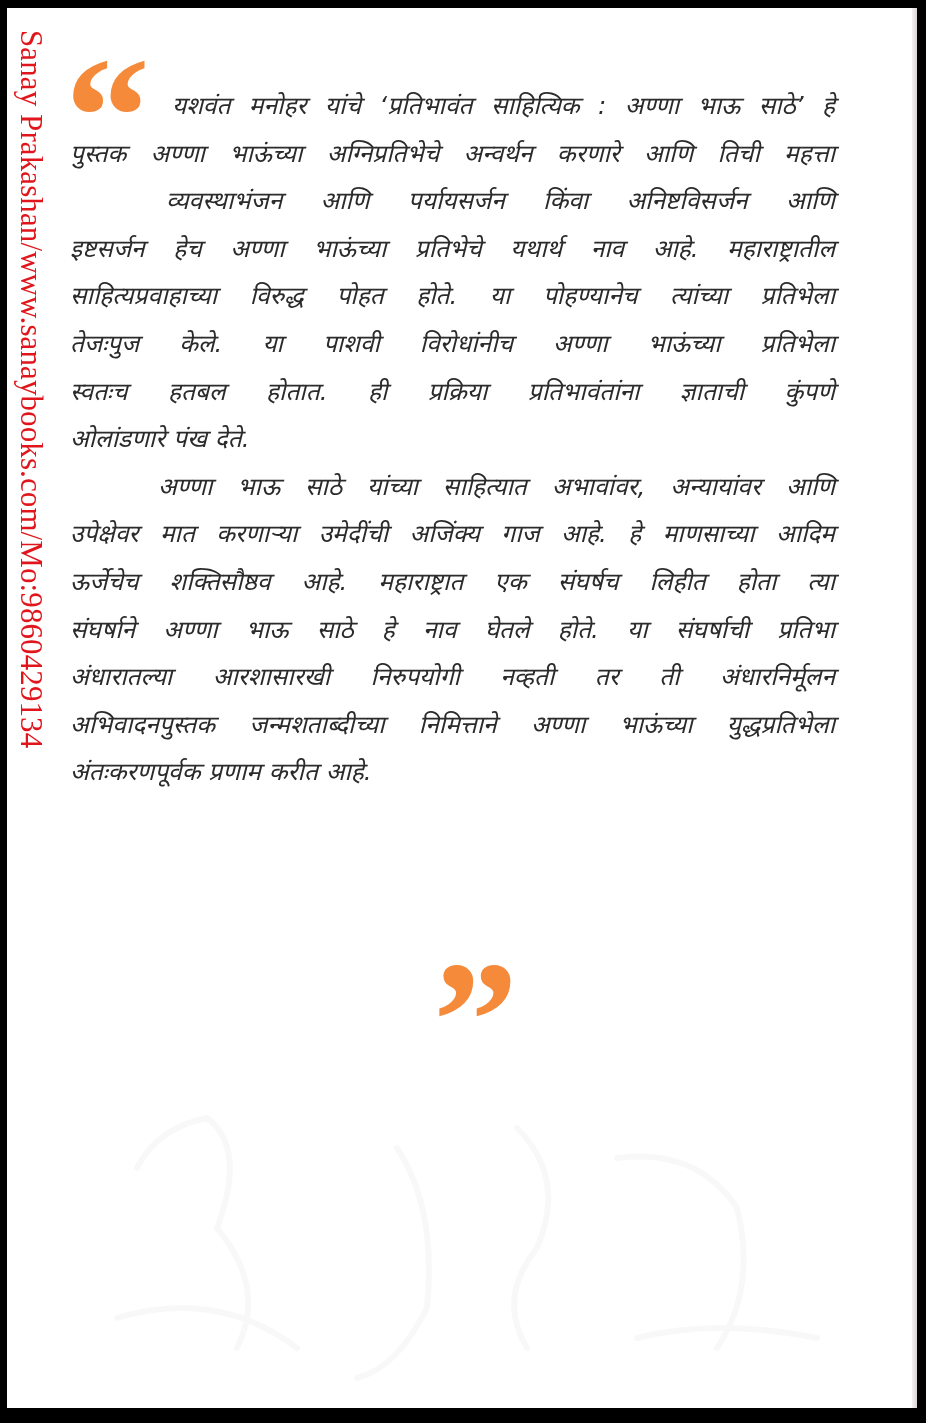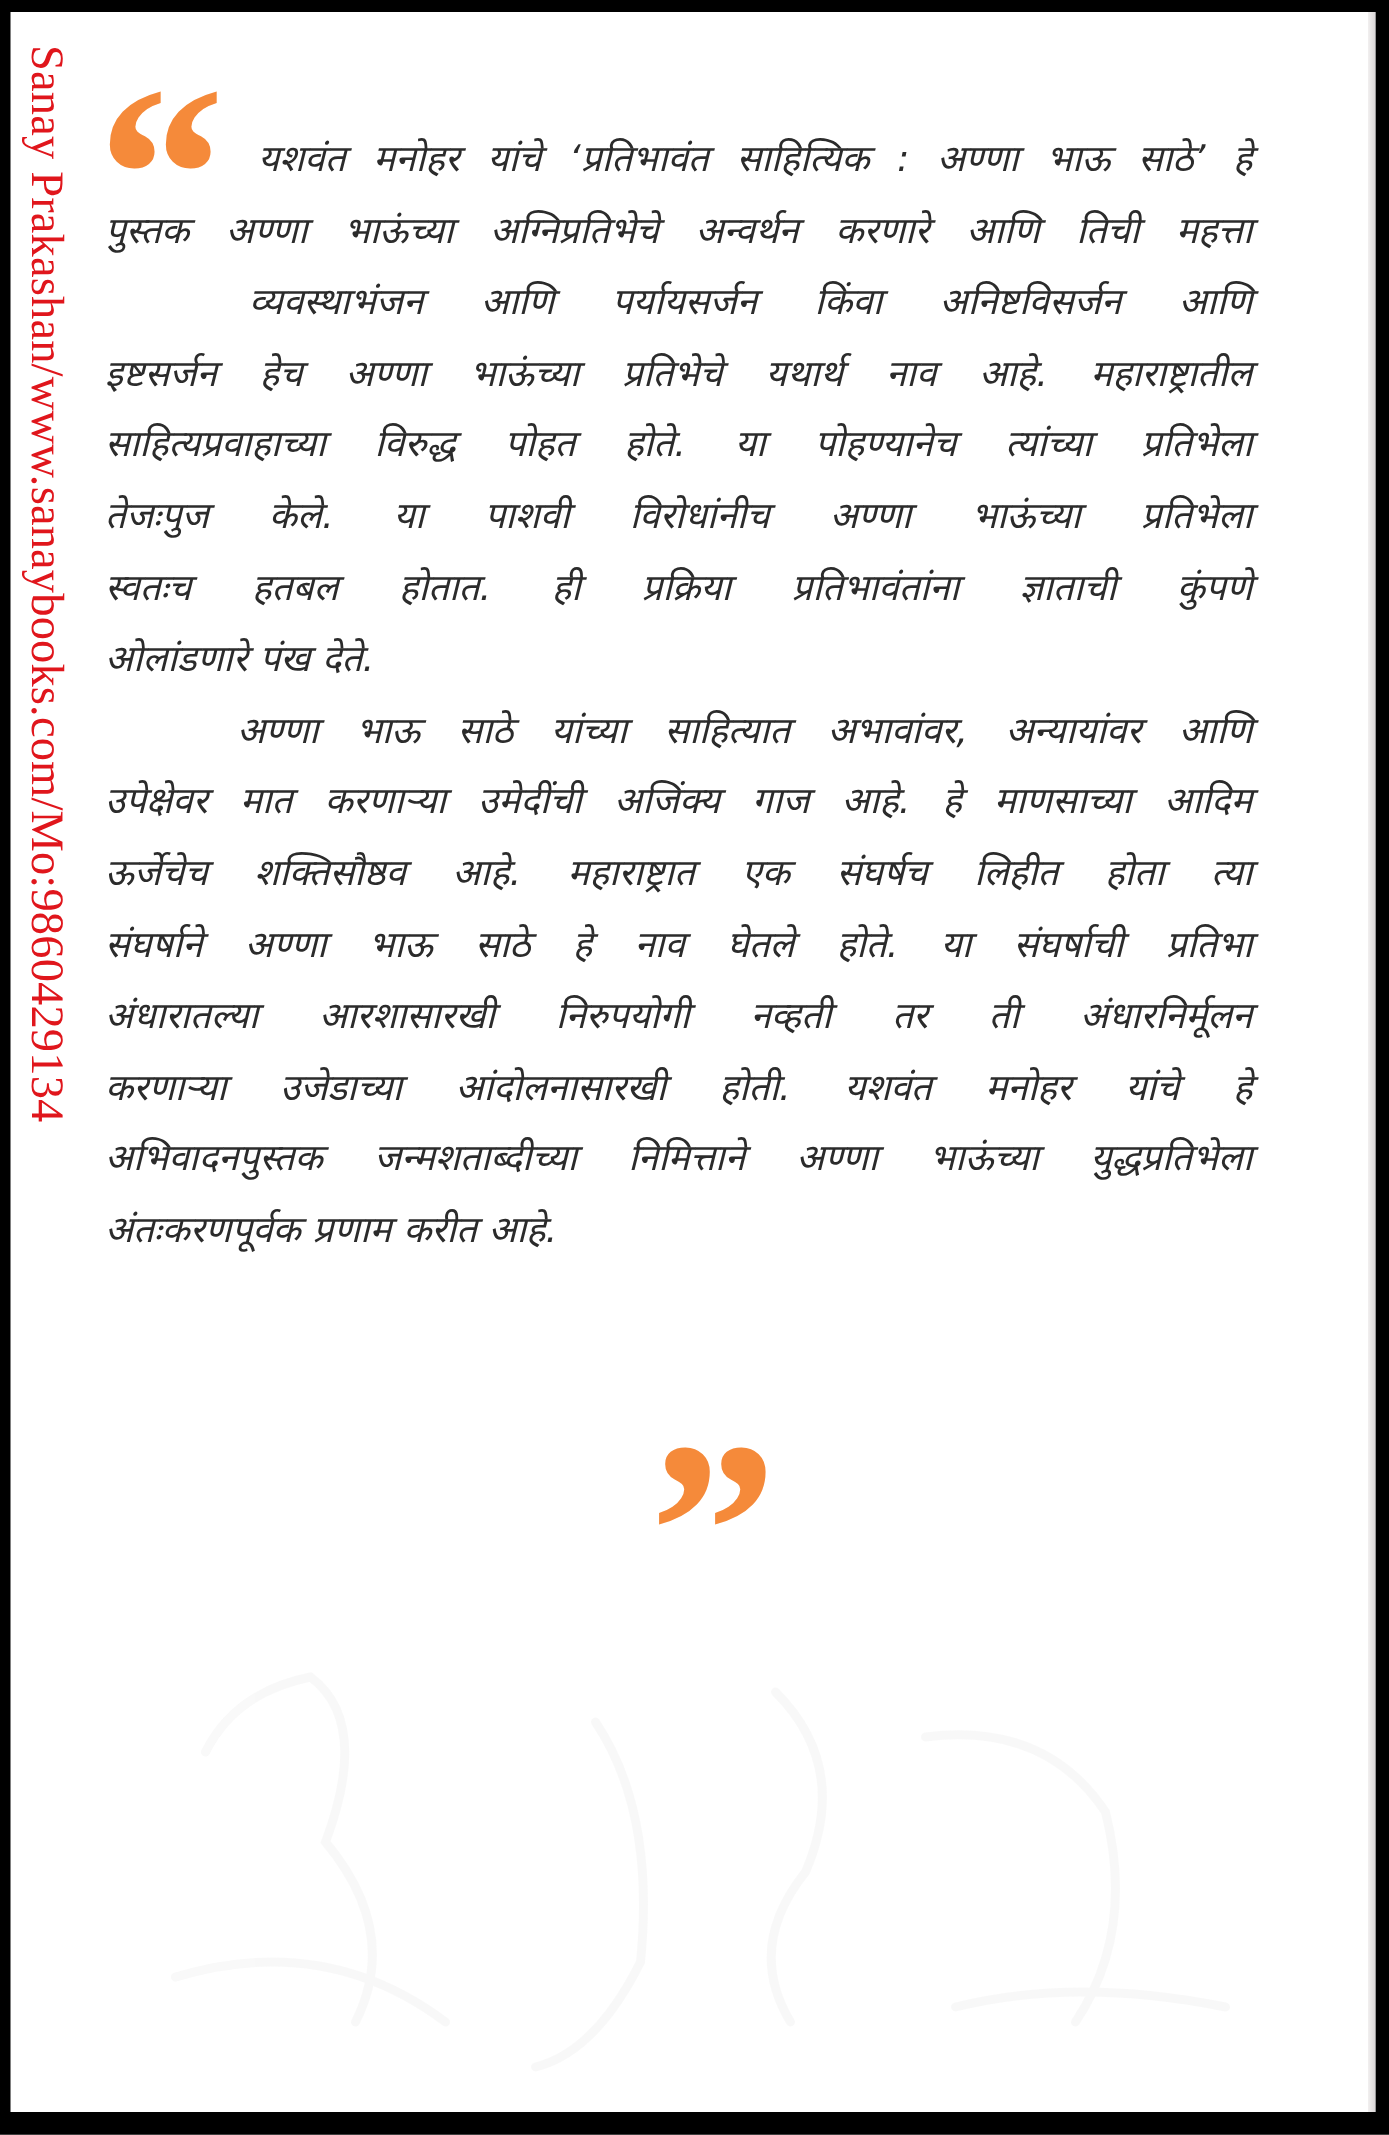--- a/index.html
+++ b/index.html
@@ -119,21 +119,20 @@
       <span class="line">स्वतःच हतबल होतात. ही प्रक्रिया प्रतिभावंतांना ज्ञाताची कुंपणे</span>
       <span class="line last">ओलांडणारे पंख देते.</span>
     </div>
 
     <div>
       <span class="line indent-2">अण्णा भाऊ साठे यांच्या साहित्यात अभावांवर, अन्यायांवर आणि</span>
       <span class="line">उपेक्षेवर मात करणाऱ्या उमेदींची अजिंक्य गाज आहे. हे माणसाच्या आदिम</span>
       <span class="line">ऊर्जेचेच शक्तिसौष्ठव आहे. महाराष्ट्रात एक संघर्षच लिहीत होता त्या</span>
       <span class="line">संघर्षाने अण्णा भाऊ साठे हे नाव घेतले  होते. या संघर्षाची प्रतिभा</span>
       <span class="line">अंधारातल्या आरशासारखी निरुपयोगी नव्हती तर ती अंधारनिर्मूलन</span>
-      <span class="line">करणाऱ्या उजेडाच्या आंदोलनासारखी होती. यशवंत मनोहर यांचे हे</span>
       <span class="line">अभिवादनपुस्तक जन्मशताब्दीच्या निमित्ताने अण्णा भाऊंच्या युद्धप्रतिभेला</span>
       <span class="line last">अंतःकरणपूर्वक प्रणाम करीत आहे.</span>
     </div>
   </div>
 
   <div class="quote-mark quote-close">”</div>
 
   <svg class="faint-art" viewBox="0 0 740 300" xmlns="http://www.w3.org/2000/svg">
     <g fill="none" stroke="#888" stroke-width="6" stroke-linecap="round">
       <path d="M40 80 Q60 40 110 30 Q150 60 120 140 Q170 200 140 260"></path>

